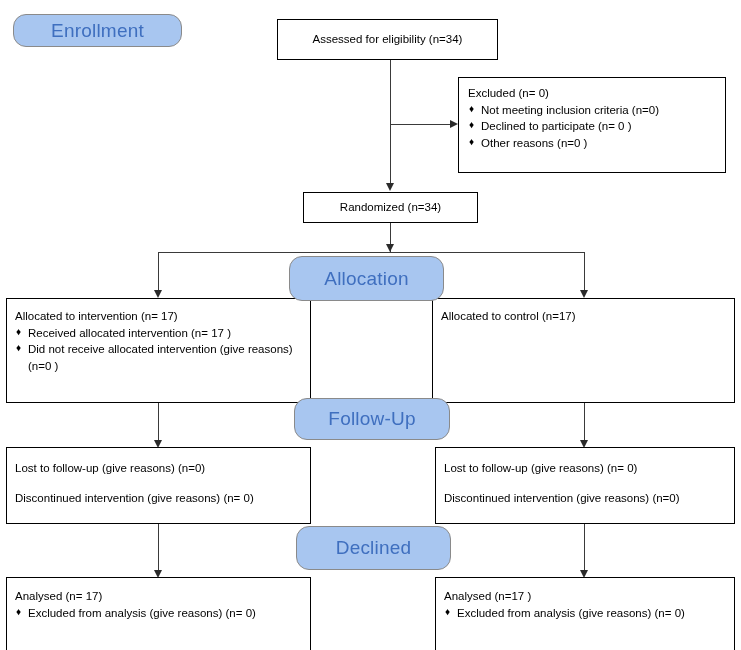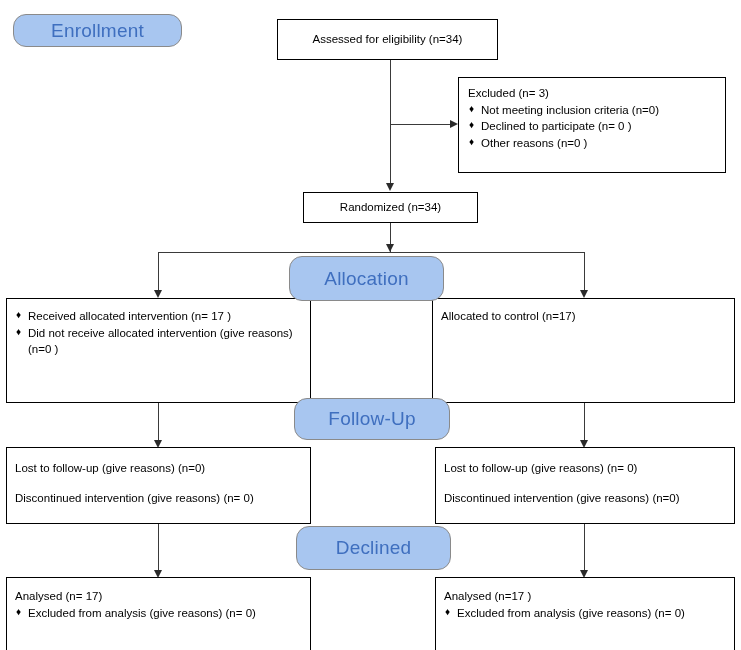--- a/index.html
+++ b/index.html
@@ -115,21 +115,21 @@
   <div class="vline" style="left:158px;top:512px;height:50px;"></div>
   <div class="arrow-down" style="left:153.5px;top:558px;"></div>
   <div class="vline" style="left:584px;top:512px;height:50px;"></div>
   <div class="arrow-down" style="left:579.5px;top:558px;"></div>
 
   <div class="box center" style="left:277px;top:7px;width:221px;height:41px;">
     <span class="line">Assessed for eligibility (n=34)</span>
   </div>
 
   <div class="box" style="left:458px;top:65px;width:268px;height:96px;">
-    <div class="line">Excluded (n= 3)</div>
+    <div class="line">Excluded (n= 0)</div>
     <ul class="bl">
       <li>
         <span class="bullet">♦</span>
         <span>Not meeting inclusion criteria (n=0)</span>
       </li>
       <li>
         <span class="bullet">♦</span>
         <span>Declined to participate (n= 0 )</span>
       </li>
       <li>
@@ -137,20 +137,21 @@
         <span>Other reasons (n=0  )</span>
       </li>
     </ul>
   </div>
 
   <div class="box center" style="left:303px;top:180px;width:175px;height:31px;">
     <span class="line">Randomized (n=34)</span>
   </div>
 
   <div class="box" style="left:6px;top:286px;width:305px;height:105px;padding:9px 8px;">
+    <div class="line">Allocated to intervention (n= 17)</div>
     <ul class="bl">
       <li>
         <span class="bullet">♦</span>
         <span class="wrapline">Received allocated intervention (n= 17 )</span>
       </li>
       <li>
         <span class="bullet">♦</span>
         <span class="wrapline">Did not receive allocated intervention (give reasons) (n=0 )</span>
       </li>
     </ul>

